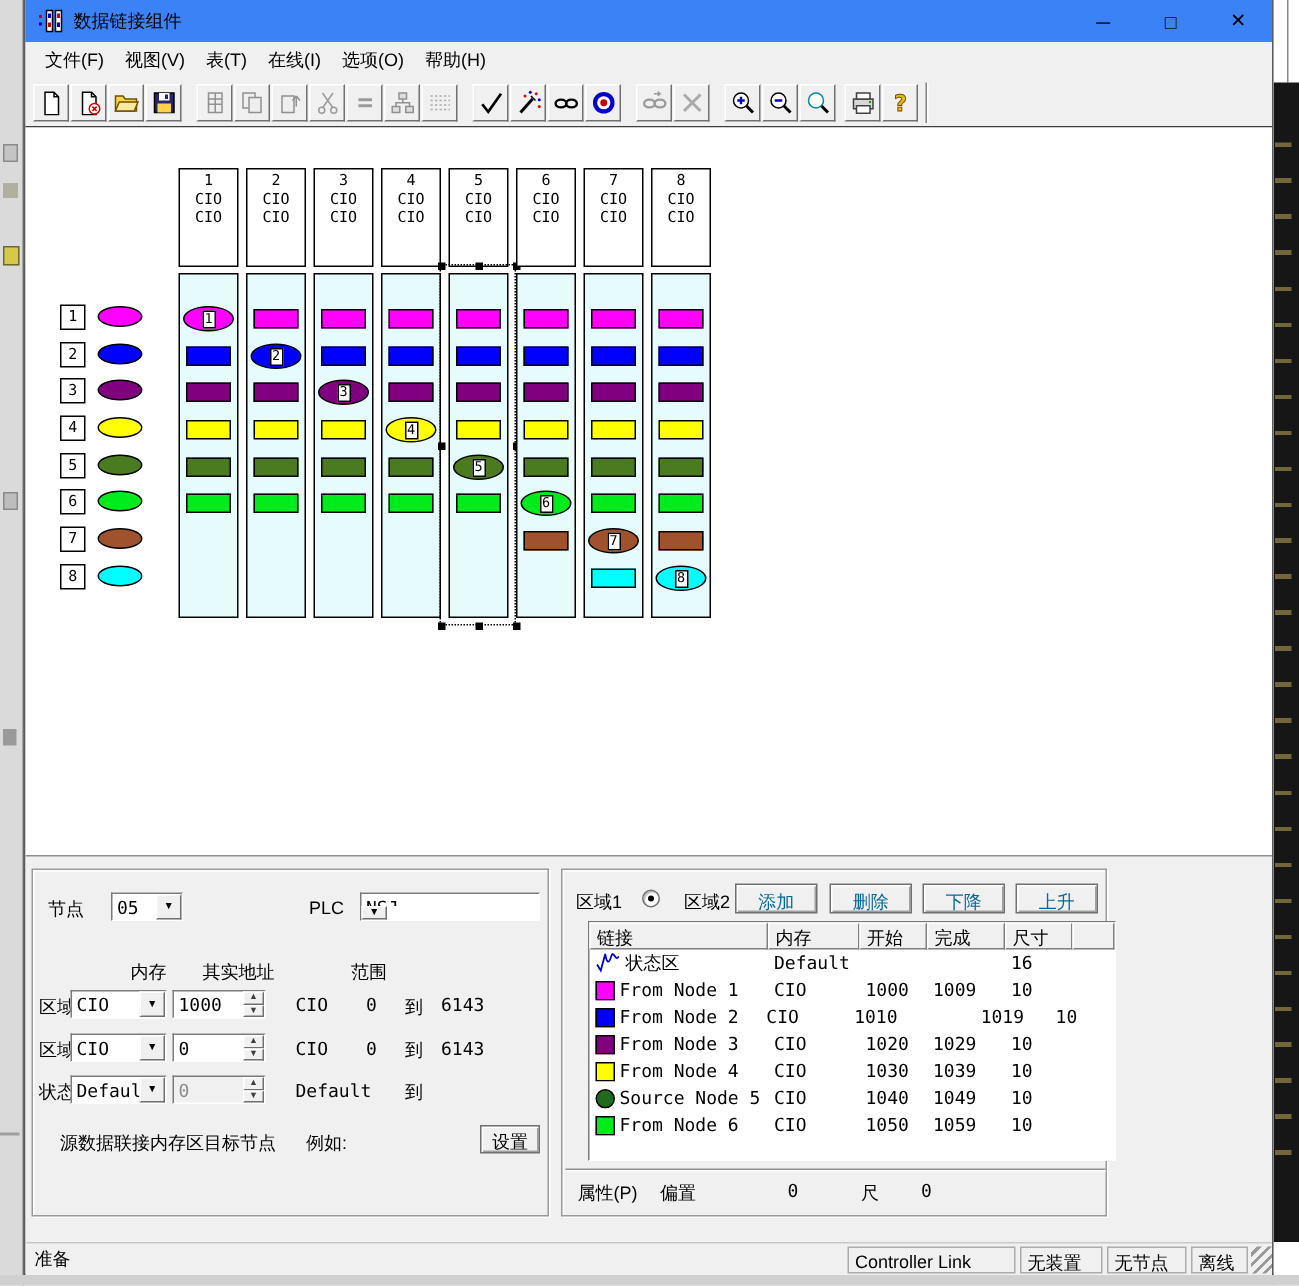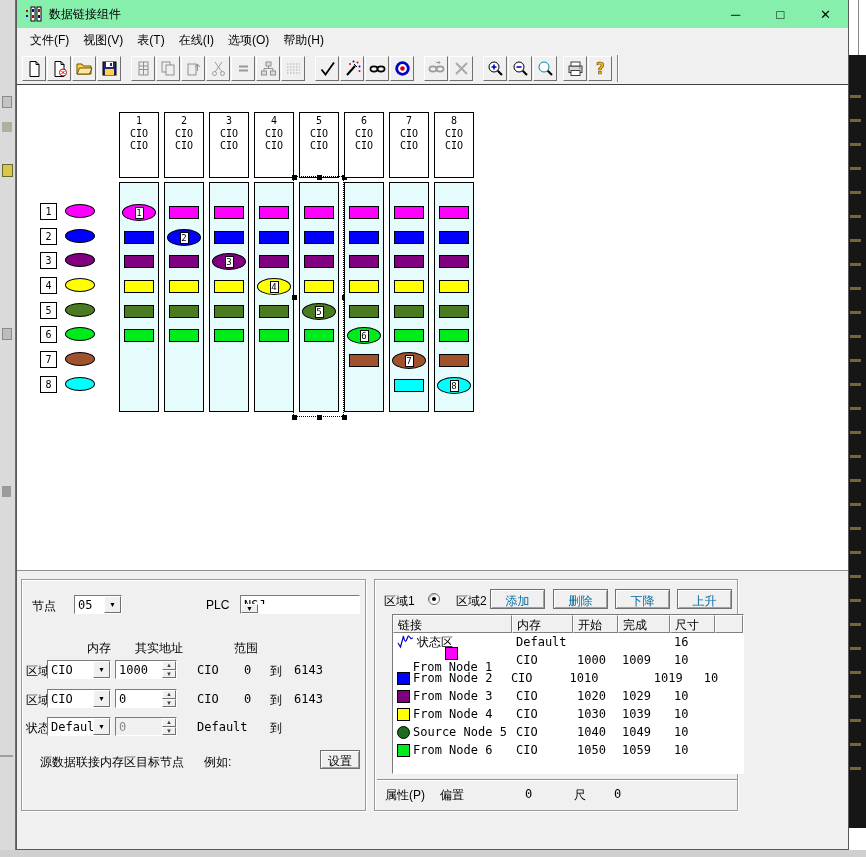--- a/index.html
+++ b/index.html
@@ -14,21 +14,21 @@
      background:#161616; }
   #right-strip .dark .dashes{ position:absolute; left:1px; top:40px; width:11px; height:680px;
      background:repeating-linear-gradient(180deg, rgba(190,170,90,.55) 0 3px, transparent 3px 24px); }
   #bottom-strip { position:absolute; left:0; top:850px; width:866px; height:7px; background:#D0D0D0; }
 
   
   #app { position:absolute; left:16px; top:0; width:833px; height:850px; background:#F0F0F0;
          border:1px solid #5a5a5a; border-top:none; display:flex; flex-direction:column; }
 
   
-  #titlebar { height:28px; background:#86efac; display:flex; align-items:center; flex:0 0 28px; }
+  #titlebar { height:28px; background:#3b82f6; display:flex; align-items:center; flex:0 0 28px; }
   #title-icon { width:18px; height:16px; margin-left:8px; }
   #title-text { margin-left:6px; color:#000; }
   #win-controls { margin-left:auto; display:flex; height:100%; }
   .win-ctl { width:45px; height:100%; display:flex; align-items:center; justify-content:center; color:#000; font-size:13px; }
 
   
   #menubar { height:24px; background:#F0F0F0; display:flex; align-items:center; padding-left:6px; flex:0 0 24px; }
   .menu-item { padding:3px 7px; color:#000; }
 
   
@@ -565,21 +565,21 @@
                     <path d="M1 10l2.5 4L6.5 3c1 6.5 2.5 6.5 4 1.5s3 4.5 5 0" stroke="#0000cc" fill="none" stroke-width="1.2"></path>
                   </svg></span>
                 <span style="font-family: &quot;Liberation Sans&quot;, sans-serif;">状态区</span>
               </div>
               <div class="lt-cell" style="width: 61px;">Default</div>
               <div class="lt-cell" style="width: 45px;"></div>
               <div class="lt-cell" style="width: 52px;"></div>
               <div class="lt-cell" style="width: 45px;">16</div>
             </div>
             <div class="lt-row">
-              <div class="lt-cell" style="width: 119px; flex-direction: column;">
+              <div class="lt-cell" style="width: 119px;">
                 <span class="swatch" style="background: rgb(255, 0, 255);"></span>
                 <span>From Node 1</span>
               </div>
               <div class="lt-cell" style="width: 61px;">CIO</div>
               <div class="lt-cell" style="width: 45px;">1000</div>
               <div class="lt-cell" style="width: 52px;">1009</div>
               <div class="lt-cell" style="width: 45px;">10</div>
             </div>
             <div class="lt-row">
               <div class="lt-cell" style="width: 119px;">
@@ -636,13 +636,23 @@
 
       <div style="position:absolute; left:2px; top:199px; width:360px; height:2px; border-top:1px solid #909090; border-bottom:1px solid #fff;"></div>
       <span class="lbl" style="left:10px; top:207px;">属性(P)</span>
       <span class="lbl" style="left:65px; top:207px;">偏置</span>
       <span class="valtext" style="left:150px; top:207px;">0</span>
       <span class="lbl" style="left:199px; top:207px;">尺</span>
       <span class="valtext" style="left:239px; top:207px;">0</span>
     </div>
   </div>
 
+  <div id="statusbar">
+    <span id="status-ready">准备</span>
+    <div style="margin-left:auto; display:flex; align-items:center;" id="status-segs">
+        <div class="status-seg" style="width: 112px;">Controller Link</div>
+        <div class="status-seg" style="width: 55px;">无装置</div>
+        <div class="status-seg" style="width: 53px;">无节点</div>
+        <div class="status-seg" style="width: 38px;">离线</div>
+      </div>
+    <div id="resize-grip"></div>
+  </div>
 </div>
 
 </body></html>

